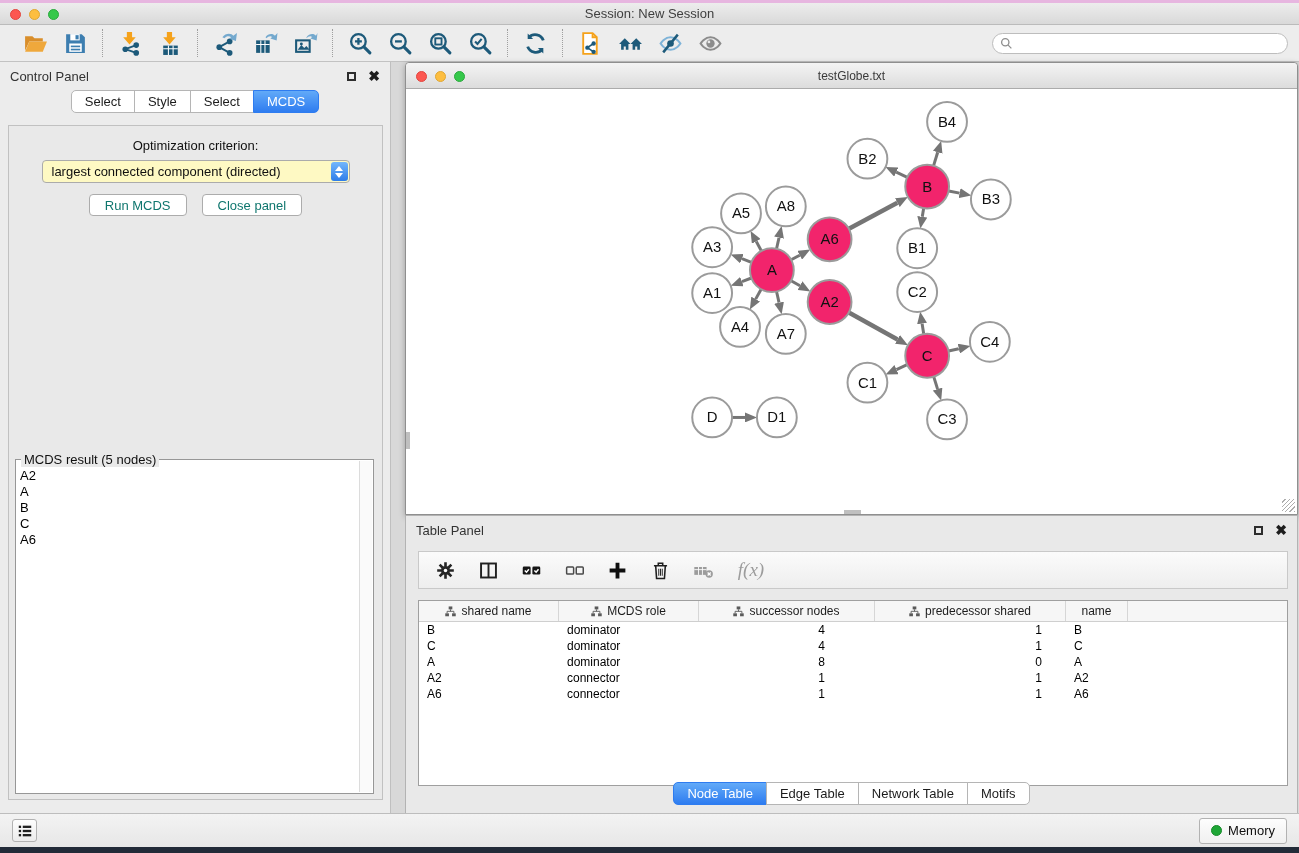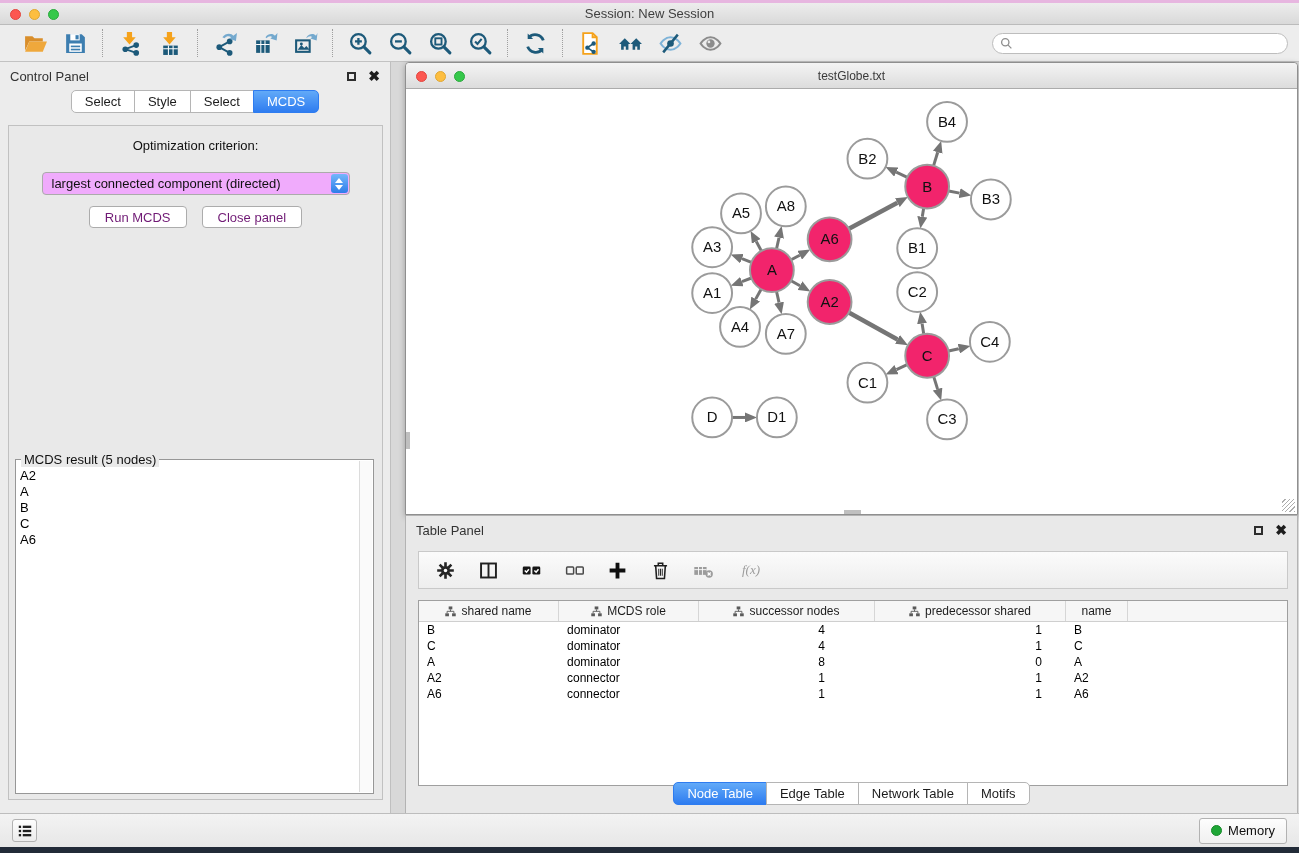--- a/index.html
+++ b/index.html
@@ -65,35 +65,35 @@
     background:linear-gradient(#62AAF8,#2E7CF0);
     border-color:#2E7CF0; color:#fff;
   }
 
   .cp-content {
     position:absolute; top:63px; left:8px; right:7px; bottom:13px;
     background:#E9E9E9; border:1px solid #C1C1C1;
   }
   .opt-label { text-align:center; margin-top:12px; font-size:13px; color:#101010; }
   .dropdown {
-    margin:19px auto 0; width:308px; height:23px; background:#f0abfc;
+    margin:7px auto 0; width:308px; height:23px; background:#fef9c3;
     border:1px solid #ABABAB; border-radius:4px; position:relative;
     display:flex; align-items:center; padding-left:9px; font-size:13px; color:#101010;
   }
   .stepper {
     position:absolute; right:1px; top:1px; bottom:1px; width:17px;
     border-radius:3px; background:linear-gradient(#74B7FB,#2E7DE9);
     display:flex; flex-direction:column; align-items:center; justify-content:center; gap:2px;
   }
   .stepper .tri-up    { width:0; height:0; border-left:4px solid transparent; border-right:4px solid transparent; border-bottom:5px solid #fff; }
   .stepper .tri-down  { width:0; height:0; border-left:4px solid transparent; border-right:4px solid transparent; border-top:5px solid #fff; }
   .btn-row { display:flex; justify-content:center; gap:15px; margin-top:11px; }
   .cp-btn {
     font-size:13px; height:22px; padding:0 15px; background:#fff;
-    border:1px solid #ACACAC; border-radius:4px; color:#701a75; font-family:inherit;
+    border:1px solid #ACACAC; border-radius:4px; color:#0f766e; font-family:inherit;
   }
   .result-box {
     position:absolute; top:333px; left:6px; right:8px; bottom:5px;
     border:1px solid #979797; background:#fff;
   }
   .result-legend {
     position:absolute; top:-8px; left:5px; background:#E9E9E9;
     font-size:13px; color:#101010; padding:0 3px; line-height:15px;
   }
   .result-list { position:absolute; top:8px; left:4px; right:15px; bottom:2px; font-size:13px; color:#000; overflow:hidden; }
@@ -128,21 +128,21 @@
     position:absolute; left:14px; right:1px; top:453px; bottom:0;
     background:#E9E9E9; border:1px solid #B3B3B3; border-bottom:none;
   }
   .tp-toolbar {
     position:absolute; top:35px; left:12px; right:9px; height:38px;
     background:linear-gradient(#FBFBFB,#EEEEEE); border:1px solid #C9C9C9;
     display:flex; align-items:center; gap:19px; padding:0 14px;
   }
   .tp-btn { width:24px; height:24px; display:flex; align-items:center; justify-content:center; }
   .tp-btn svg { width:21px; height:21px; }
-  .fx-label { font-family:"Liberation Serif", serif; font-style:italic; font-size:13px; color:#9c9c9c; }
+  .fx-label { font-family:"Liberation Serif", serif; font-style:italic; font-size:19px; color:#9c9c9c; }
 
   .tp-table {
     position:absolute; top:84px; left:12px; right:9px; height:186px;
     background:#fff; border:1px solid #9F9F9F; overflow:hidden;
   }
   .t-head { display:flex; height:21px; background:#F6F6F6; border-bottom:1px solid #CFCFCF; }
   .t-hcell {
     display:flex; align-items:center; justify-content:center; gap:5px;
     font-size:12px; color:#1d1d1d; border-right:1px solid #D6D6D6;
   }

